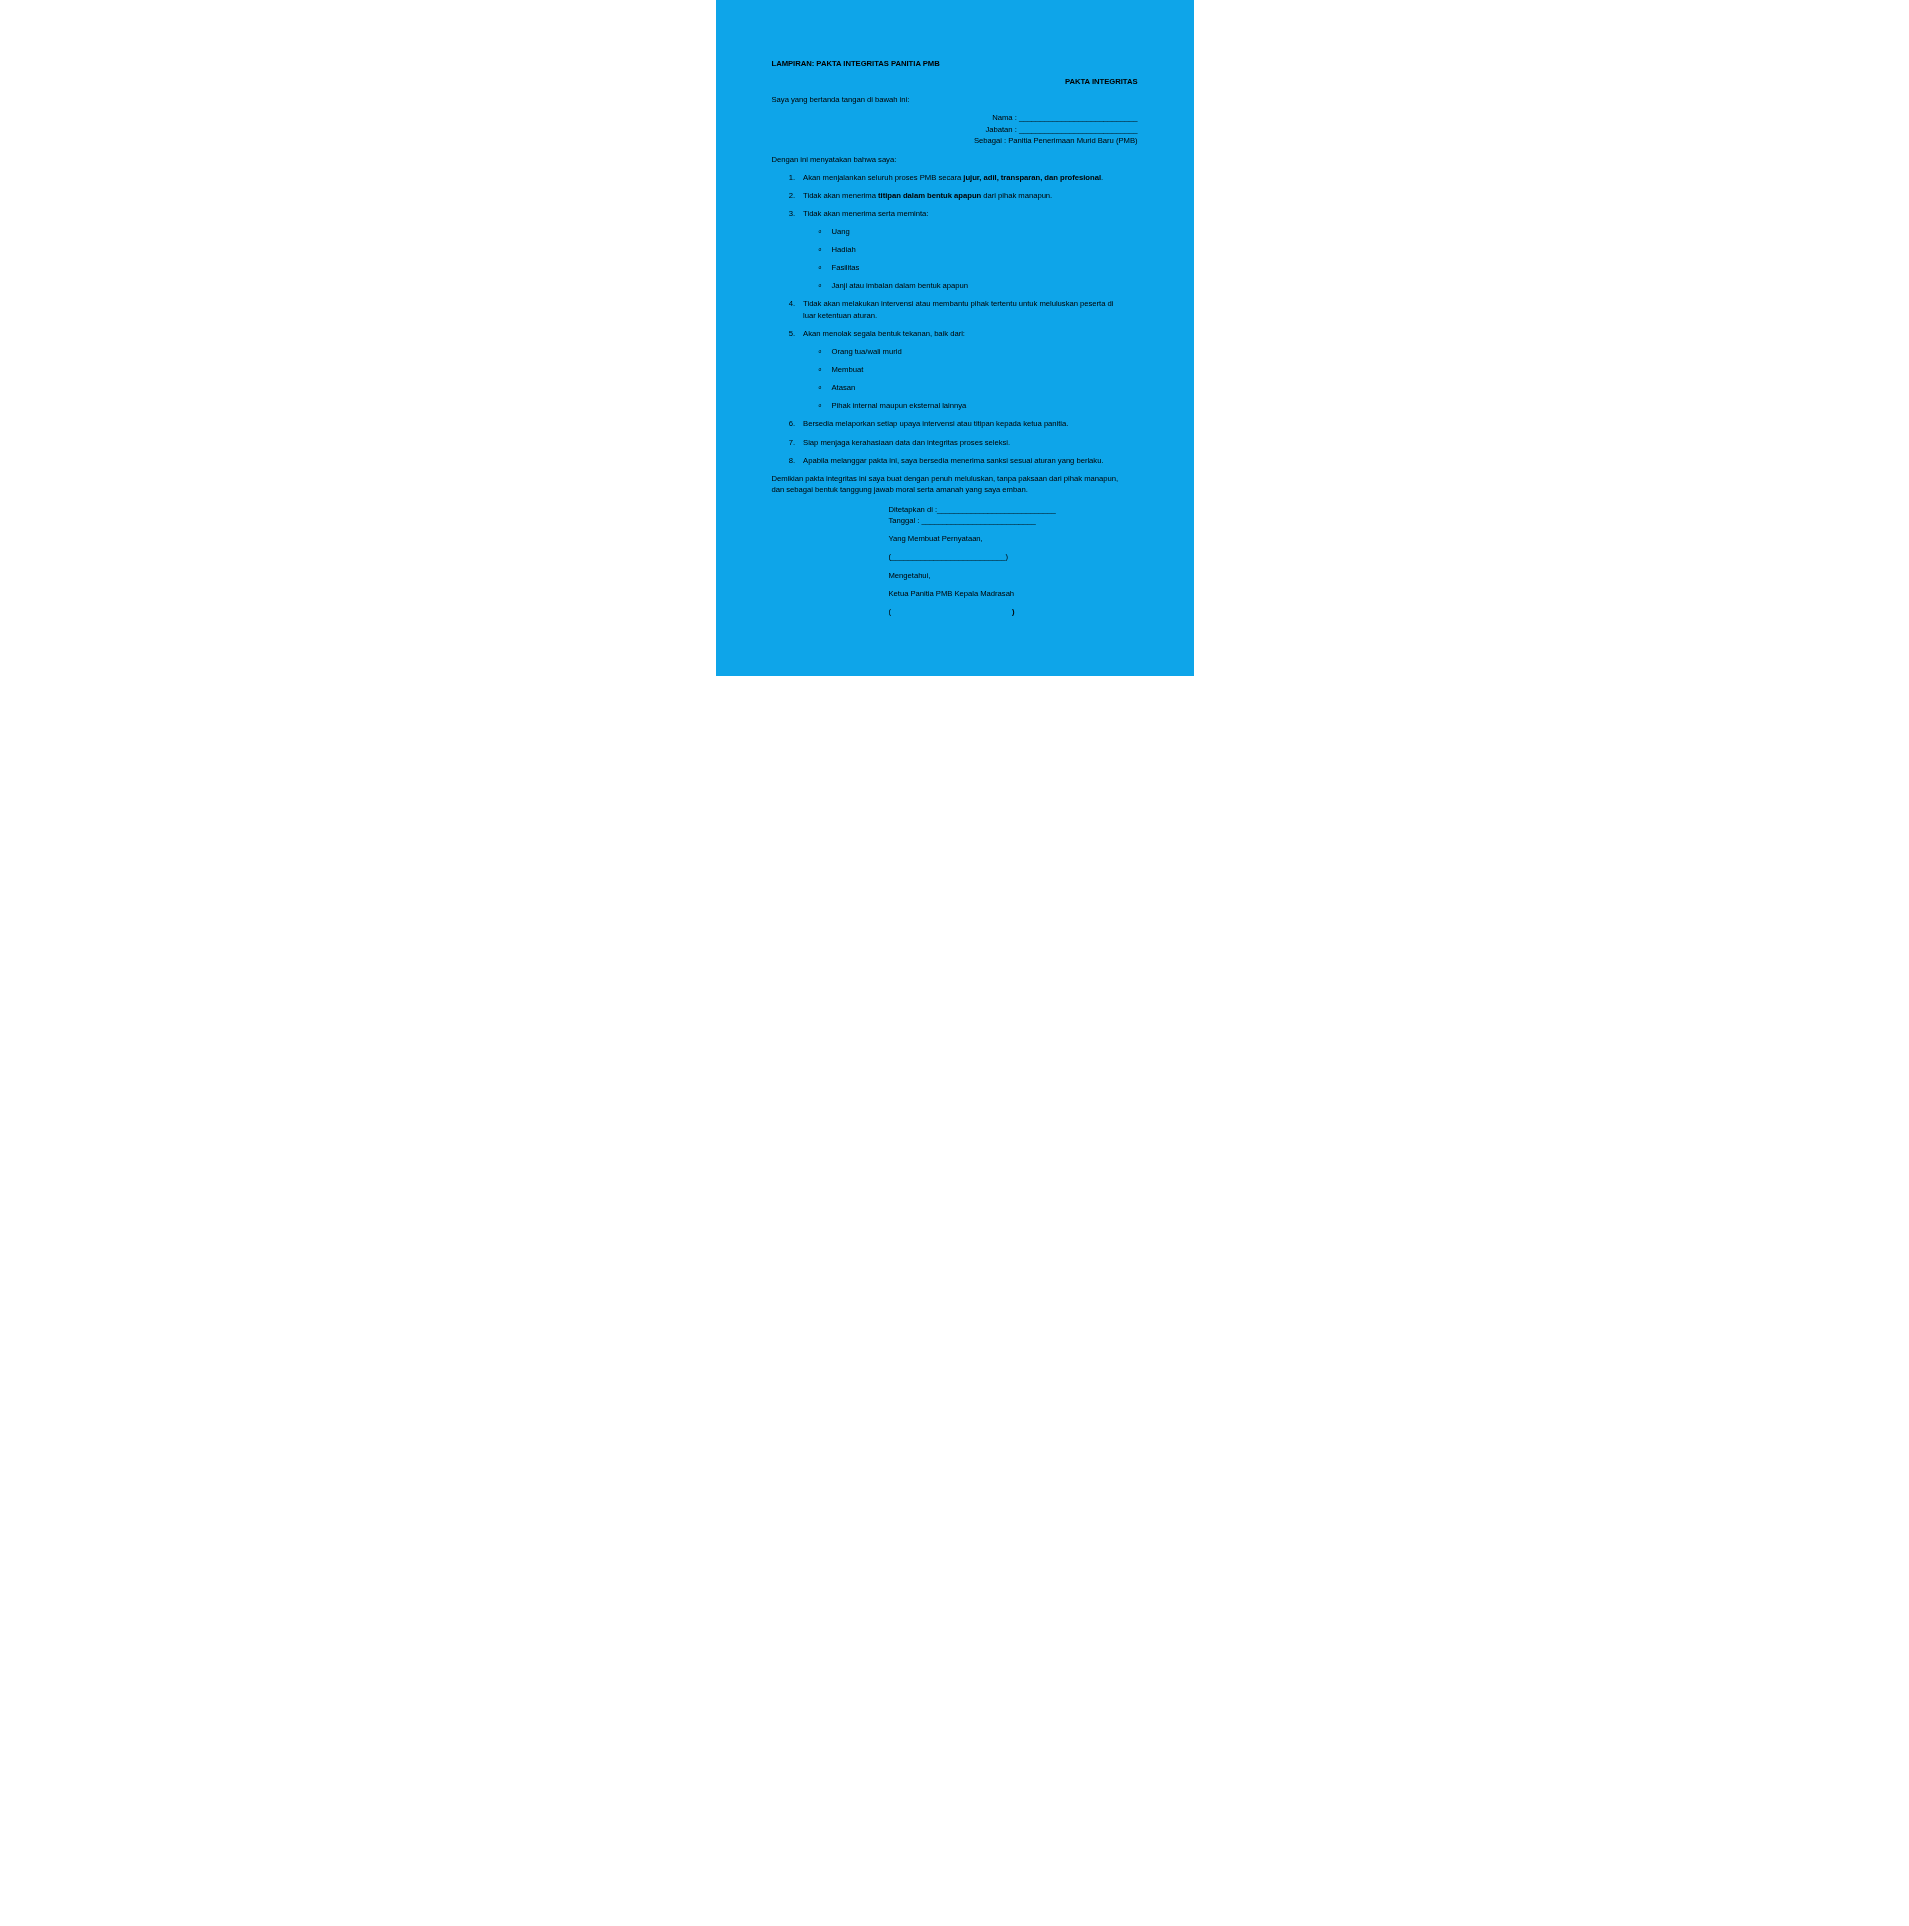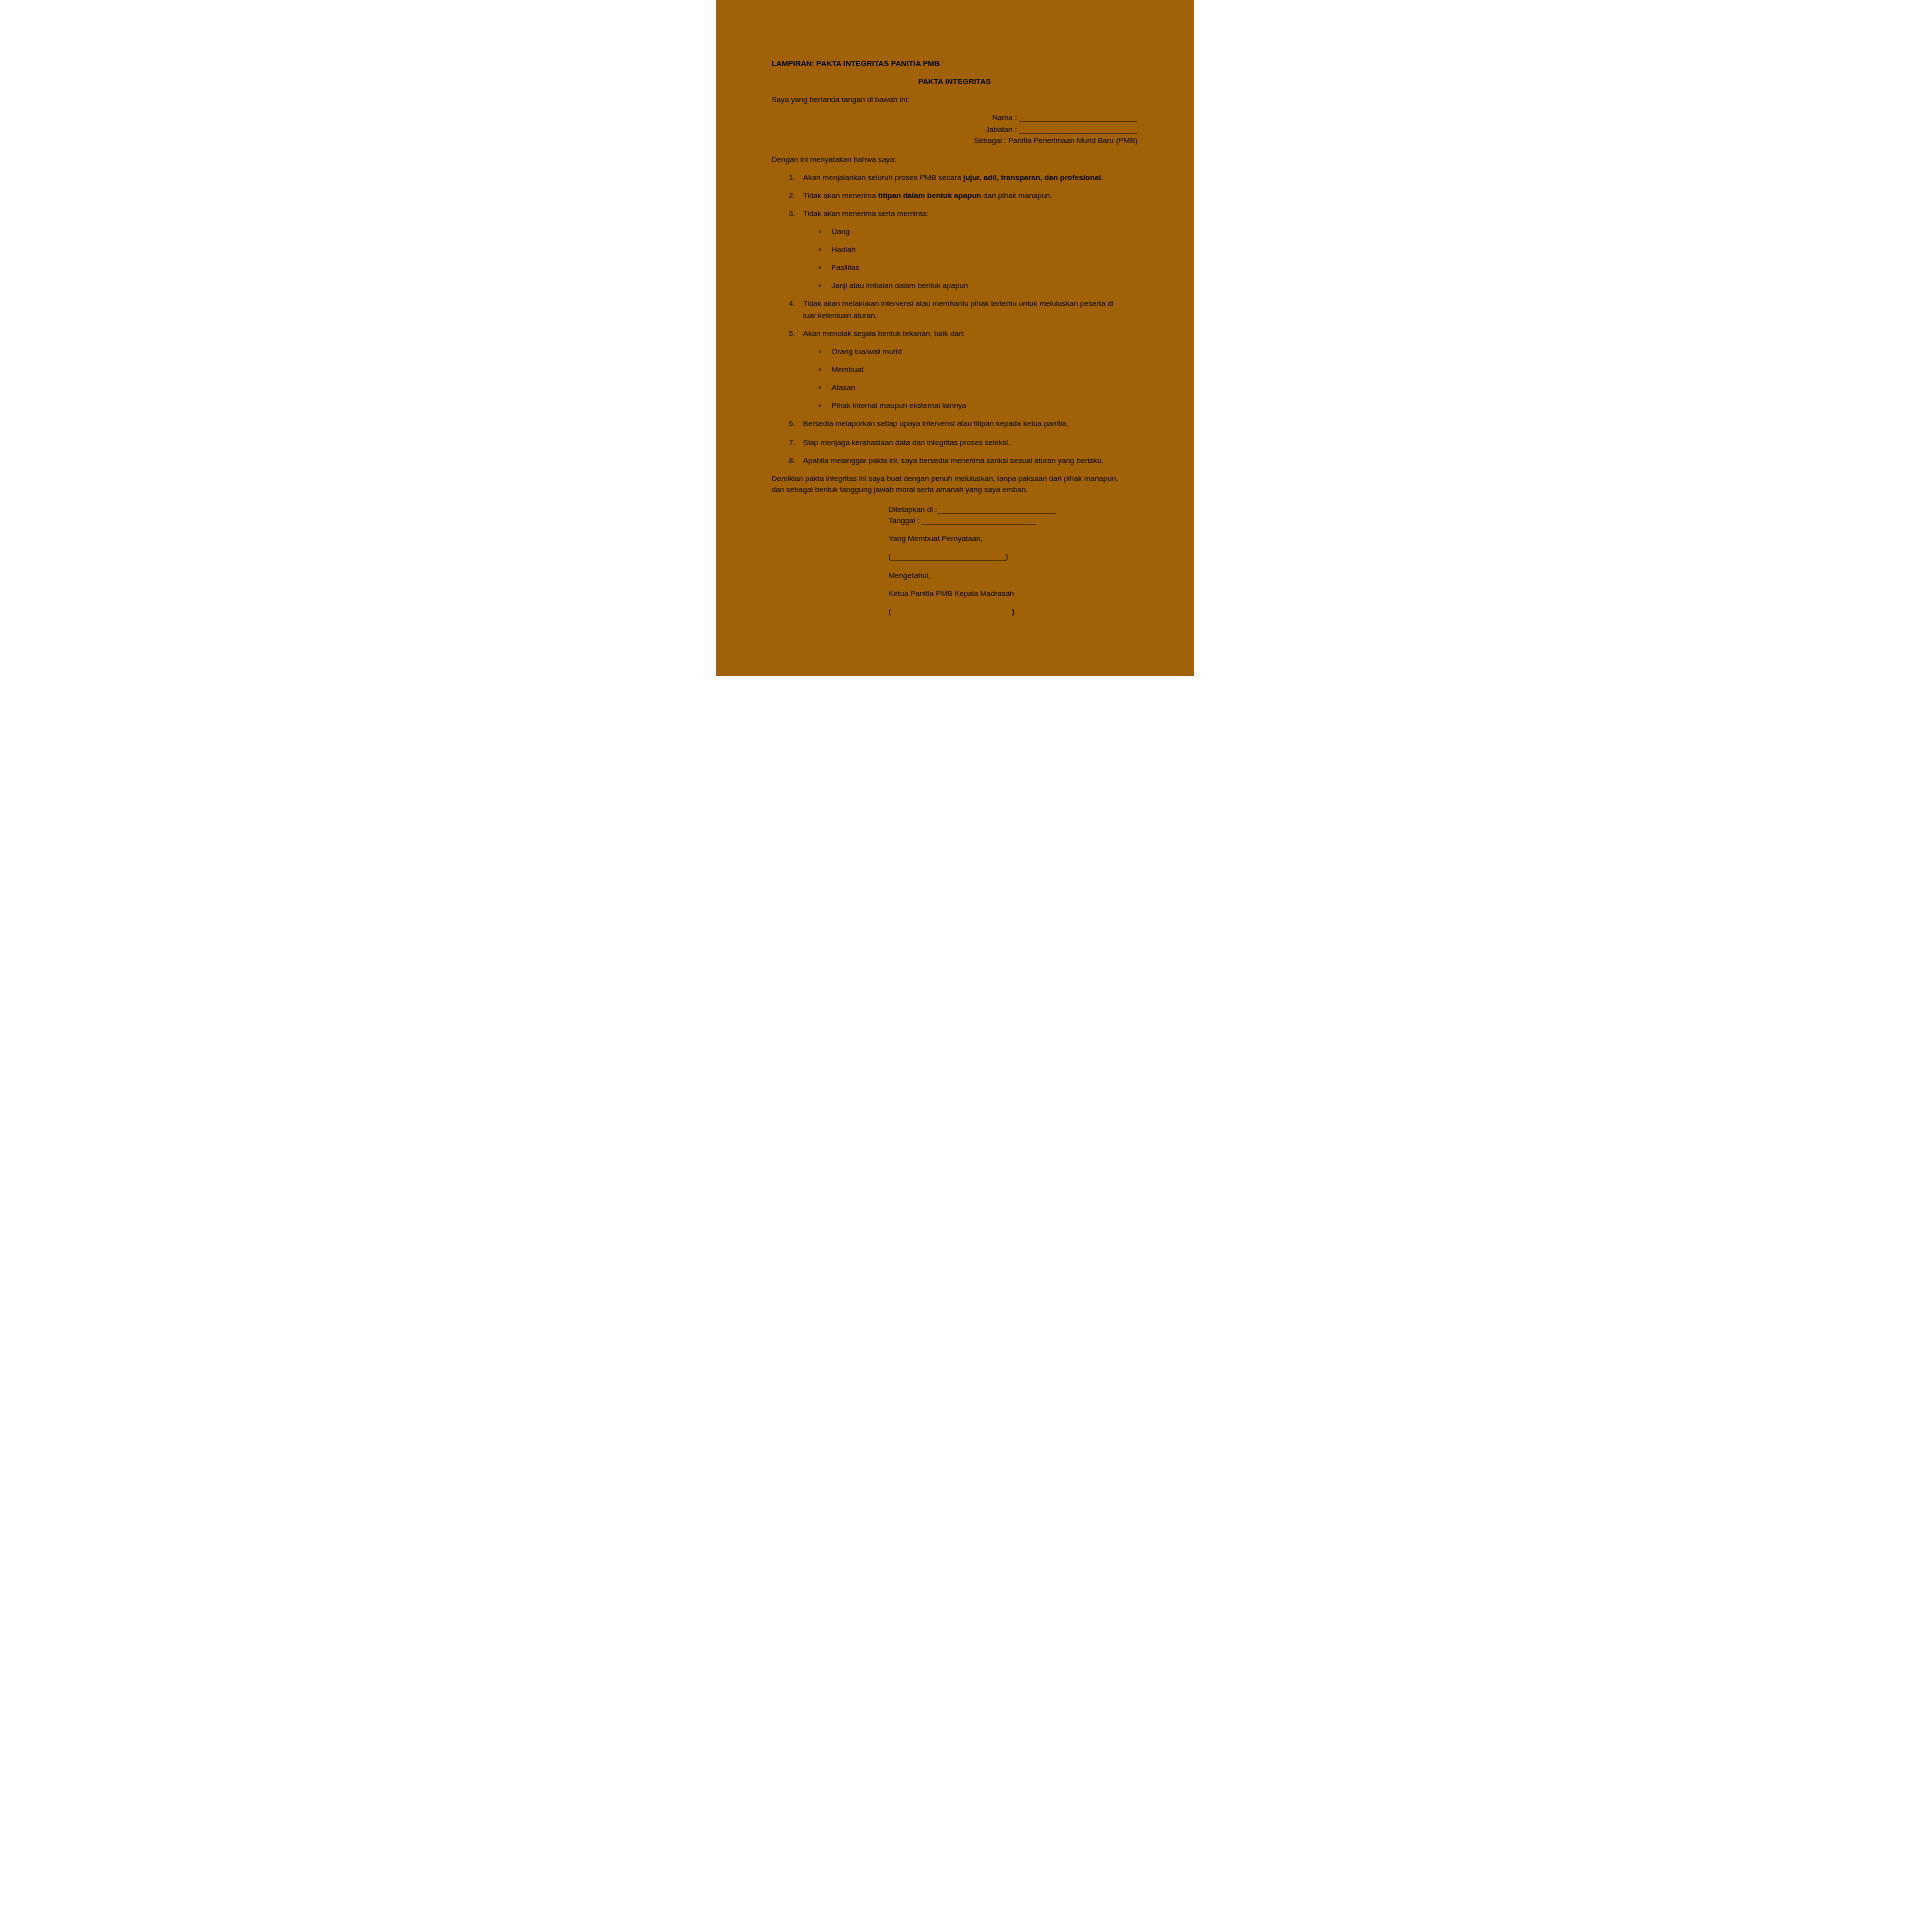--- a/index.html
+++ b/index.html
@@ -6,36 +6,36 @@
     margin: 0;
     padding: 0;
     background: #ffffff;
   }
   .page {
     width: 478px;
     height: 676px;
     margin: 0 auto;
     box-sizing: border-box;
     padding: 58px 56px 0 56px;
-    background: #a16207;
+    background: #0ea5e9;
     color: #000000;
     font-family: "Liberation Sans", sans-serif;
     font-size: 7.7px;
     line-height: 11.6px;
     letter-spacing: -0.04px;
   }
   .heading {
     margin: 0 0 6.5px 0;
     font-weight: bold;
     white-space: nowrap;
   }
   .title {
     margin: 0 0 6.5px 0;
     font-weight: bold;
-    text-align: center;
+    text-align: right;
   }
   .para {
     margin: 0 0 6.5px 0;
     white-space: nowrap;
   }
   .fields {
     margin: 0 0 6.5px 0;
   }
   .field-line {
     white-space: nowrap;

